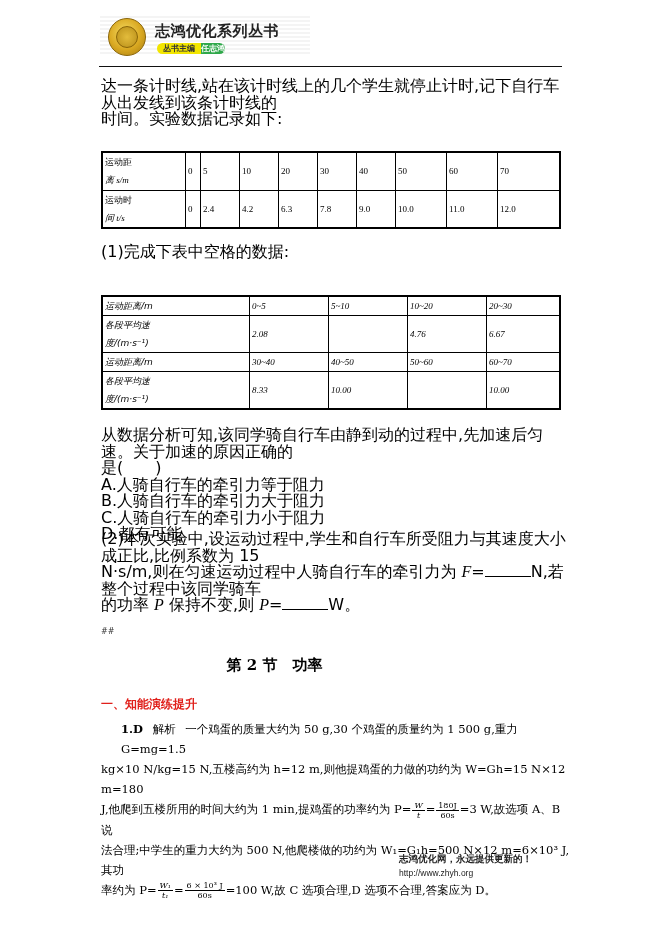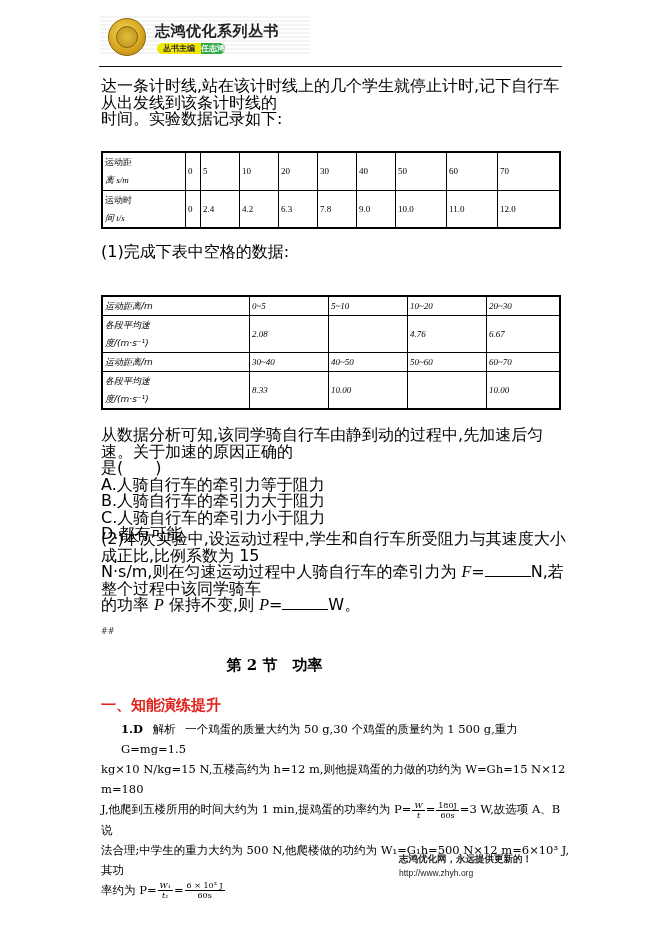--- a/index.html
+++ b/index.html
@@ -26,21 +26,21 @@
 
   table.data { position: absolute; border-collapse: collapse; border: 2.5px solid #000; font-size: 9px; }
   table.data td { border: 1px solid #000; padding: 0 2px; vertical-align: middle; font-family: "Liberation Serif", serif; }
   table.data td.hd { font-family: "DejaVu Sans", sans-serif; line-height: 18px; }
   table.data td .it { font-style: italic; font-family: Liberation Serif, serif; }
 
   .blank { display: inline-block; width: 46px; border-bottom: 1px solid #000; height: 10px; vertical-align: baseline; }
 
   .hash { left: 101px; top: 627px; font-size: 8px; color: #333; font-style: italic; }
   .section-title { left: 0; width: 549px; top: 656px; text-align: center; font-size: 15px; font-weight: bold; font-family: "DejaVu Serif", serif; }
-  .sub-heading { left: 101px; top: 696px; font-size: 15px; font-weight: bold; color: #e0201b; }
+  .sub-heading { left: 101px; top: 696px; font-size: 12px; font-weight: bold; color: #e0201b; }
 
   .answer { left: 101px; width: 470px; font-size: 11.5px; line-height: 20px; font-family: "DejaVu Serif", serif; }
   .frac { display: inline-block; vertical-align: middle; text-align: center; font-size: 8px; line-height: 9px; margin: 0 1px; }
   .frac .num { display: block; border-bottom: 1px solid #000; padding: 0 2px; }
   .frac .den { display: block; padding: 0 2px; }
   .it { font-style: italic; }
 
   .footer-slogan { left: 399px; top: 853px; font-size: 9.5px; font-weight: bold; color: #222; }
   .footer-url { left: 399px; top: 868px; font-size: 8.5px; color: #222; font-family: "Liberation Sans", sans-serif; }
 </style>
@@ -168,18 +168,18 @@
     <span style="font-weight:bold;">1.D</span>
     <span style="margin:0 6px;">解析</span>
     <span>一个鸡蛋的质量大约为 50 g,30 个鸡蛋的质量约为 1 500 g,重力 G=mg=1.5</span>
   </div>
   <div>kg×10 N/kg=15 N,五楼高约为 h=12 m,则他提鸡蛋的力做的功约为 W=Gh=15 N×12 m=180</div>
   <div>
     <span>J,他爬到五楼所用的时间大约为 1 min,提鸡蛋的功率约为 P=</span><span class="frac"><span class="num it">W</span><span class="den it">t</span></span>=<span class="frac"><span class="num">180J</span><span class="den">60s</span></span><span>=3 W,故选项 A、B 说</span>
   </div>
   <div>法合理;中学生的重力大约为 500 N,他爬楼做的功约为 W₁=G₁h=500 N×12 m=6×10³ J,其功</div>
   <div>
-    <span>率约为 P=</span><span class="frac"><span class="num it">W₁</span><span class="den it">t₁</span></span>=<span class="frac"><span class="num">6 × 10³ J</span><span class="den">60s</span></span>
+    <span>率约为 P=</span><span class="frac"><span class="num it">W₁</span><span class="den it">t₁</span></span>=<span class="frac"><span class="num">6 × 10³ J</span><span class="den">60s</span></span><span>=100 W,故 C 选项合理,D 选项不合理,答案应为 D。</span>
   </div>
 </div>
 
 <div class="abs footer-slogan">志鸿优化网，永远提供更新的！</div>
 <div class="abs footer-url">http://www.zhyh.org</div>
 
 </body></html>

